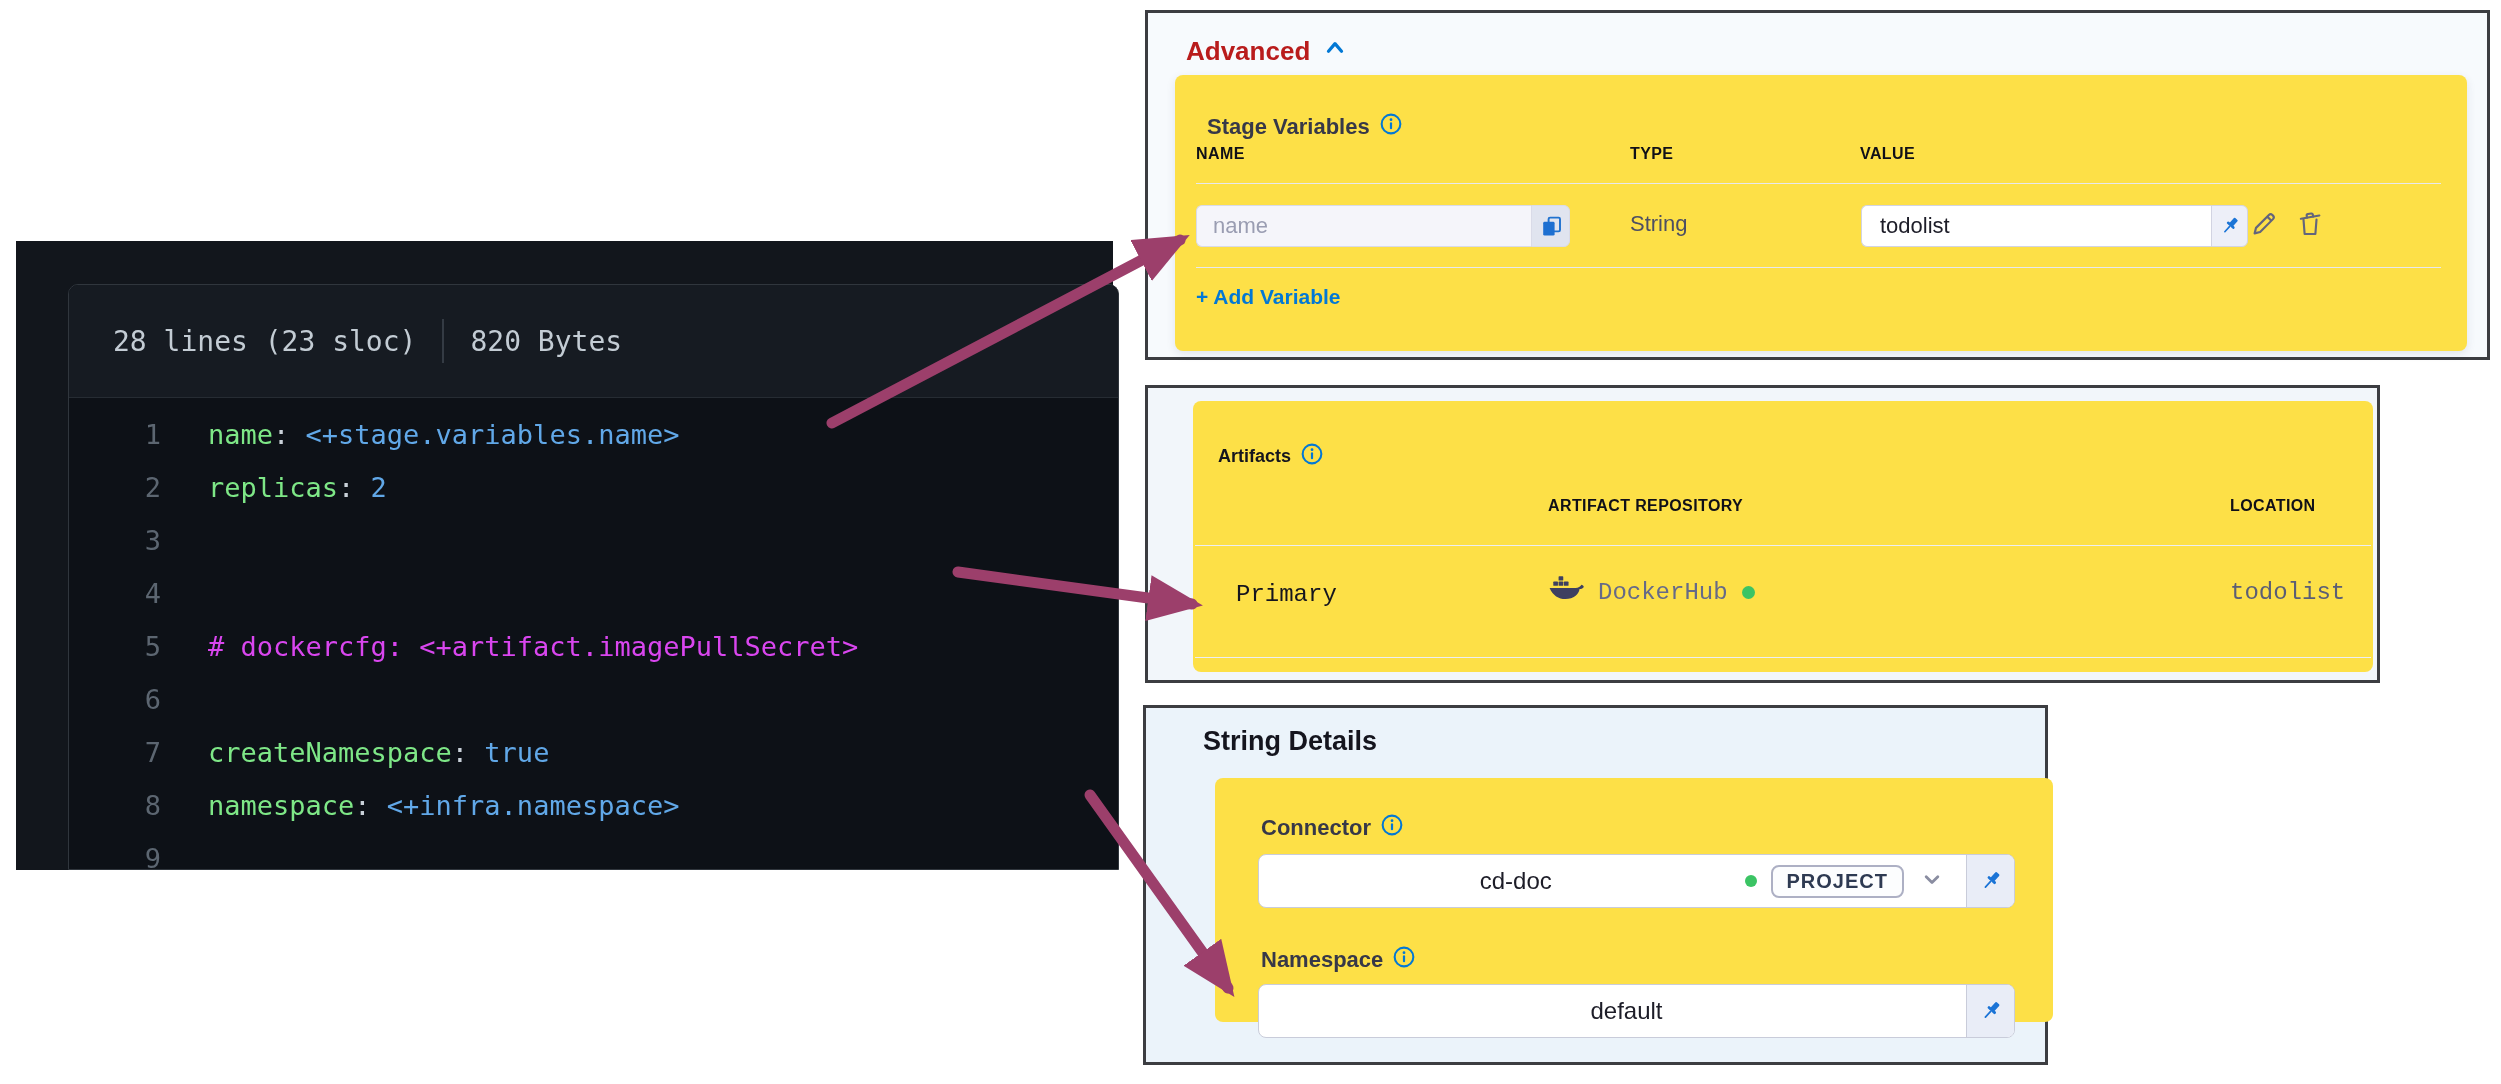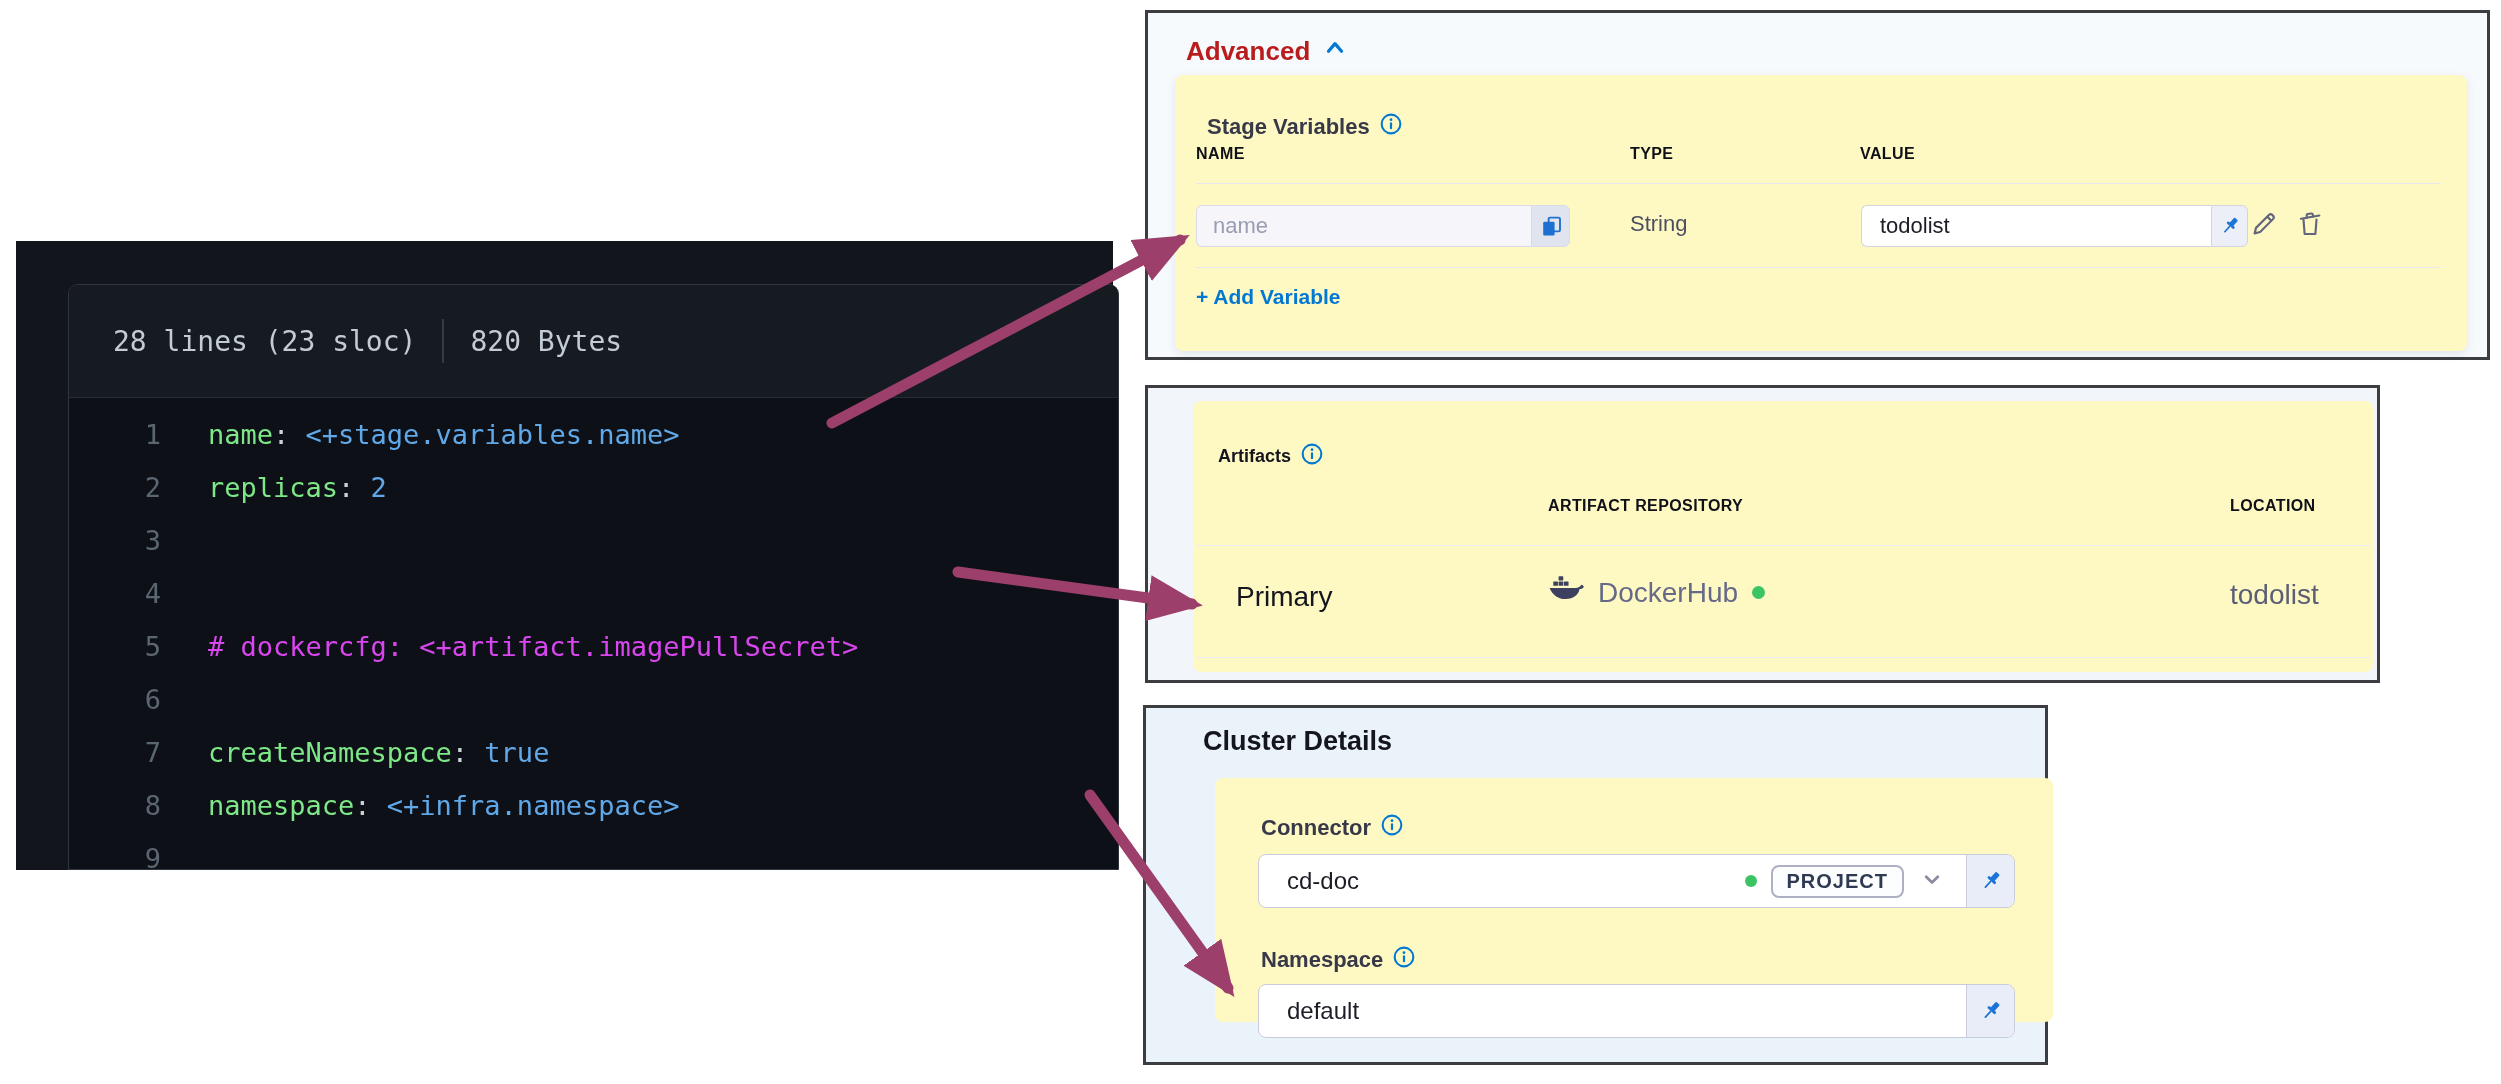--- a/index.html
+++ b/index.html
@@ -17,21 +17,21 @@
   .code-header .vdiv{width:2px;height:44px;background:#343b44;}
   .code-lines{padding-top:10px;}
   .code-line{display:flex;height:53px;align-items:center;
              font-family:"DejaVu Sans Mono",monospace;font-size:27px;}
   .ln{width:92px;text-align:right;color:#5c6671;flex:none;}
   .code-text{padding-left:47px;white-space:pre;text-align:right;}
   .tok-key{color:#7ee787}.tok-punct{color:#c9d1d9}.tok-value{color:#61a8e8}.tok-comment{color:#d946ef}
 
   
   .panel{position:absolute;border:3px solid #3c3d41;box-sizing:border-box;}
-  .card{position:absolute;background:#fef9c3;border-radius:8px;box-shadow:0 3px 10px rgba(30,50,90,.10);}
+  .card{position:absolute;background:#fde047;border-radius:8px;box-shadow:0 3px 10px rgba(30,50,90,.10);text-align:center;}
   .col-hdr{position:absolute;font-size:16px;font-weight:bold;color:#101018;letter-spacing:.4px;}
   .hdiv{position:absolute;height:1px;background:#e7e8ef;}
   .lbl{position:absolute;display:flex;align-items:center;gap:10px;
        font-size:22px;font-weight:bold;color:#373848;}
   .title{font-weight:bold;color:#15151e;}
 
   
   .adv{left:1145px;top:10px;width:1345px;height:350px;background:#f7fafd;}
   .adv-head{position:absolute;left:38px;top:22px;display:flex;align-items:center;gap:12px;
             font-size:26px;font-weight:bold;color:#b91c1c;cursor:pointer;}
@@ -51,21 +51,21 @@
           display:flex;align-items:center;justify-content:center;cursor:pointer;}
   .icon-btn{position:absolute;width:34px;height:34px;display:flex;align-items:center;
             justify-content:center;cursor:pointer;}
   .add-var{position:absolute;left:21px;top:210px;color:#0278d5;font-weight:bold;
            font-size:21px;cursor:pointer;}
 
   
   .art{left:1145px;top:385px;width:1235px;height:298px;background:#f2f6fa;}
   .art-card{left:45px;top:13px;right:4px;bottom:8px;box-shadow:none;}
   .art-title{left:25px;top:42px;font-size:18px;}
-  .art-row-item{position:absolute;font-size:28px;}
+  .art-row-item{position:absolute;font-size:24px;font-family:Liberation Mono, monospace;}
   .repo-cell{display:flex;align-items:center;gap:14px;}
   .dockerhub-txt{color:#666a88;}
   .dot{width:13px;height:13px;border-radius:50%;background:#3bc464;}
 
   
   .clu{left:1143px;top:705px;width:905px;height:360px;background:#ebf3fa;}
   .clu-title{position:absolute;left:57px;top:18px;font-size:27px;}
   .clu-card{left:69px;top:70px;width:838px;height:244px;box-shadow:none;}
   .fld{position:absolute;left:43px;width:757px;height:54px;display:flex;align-items:center;
        border:1px solid #c9ccda;border-radius:8px;background:#fff;box-sizing:border-box;overflow:hidden;}
@@ -237,21 +237,21 @@
         </span>
         <span class="dockerhub-txt">DockerHub</span>
         <span class="dot"></span>
       </div>
       <div class="art-row-item" style="left:1037px;top:178px;color:#5b5e75">todolist</div>
       <div class="hdiv" style="left:2px;right:2px;top:256px;background:#eceef3"></div>
     </div>
   </div>
 
   <div class="panel clu">
-    <div class="clu-title title">Cluster Details</div>
+    <div class="clu-title title">String Details</div>
     <div class="card clu-card">
 
       <div class="lbl" style="left:46px;top:36px">
         <span>Connector</span>
         <span>
           <svg width="22" height="22" viewBox="0 0 16 16" fill="none">
               <circle cx="8" cy="8" r="6.8" stroke="#0278d5" stroke-width="1.5"></circle>
               <circle cx="8" cy="4.9" r="1" fill="#0278d5"></circle>
               <rect x="7.2" y="6.8" width="1.6" height="5" rx="0.8" fill="#0278d5"></rect>
             </svg>

